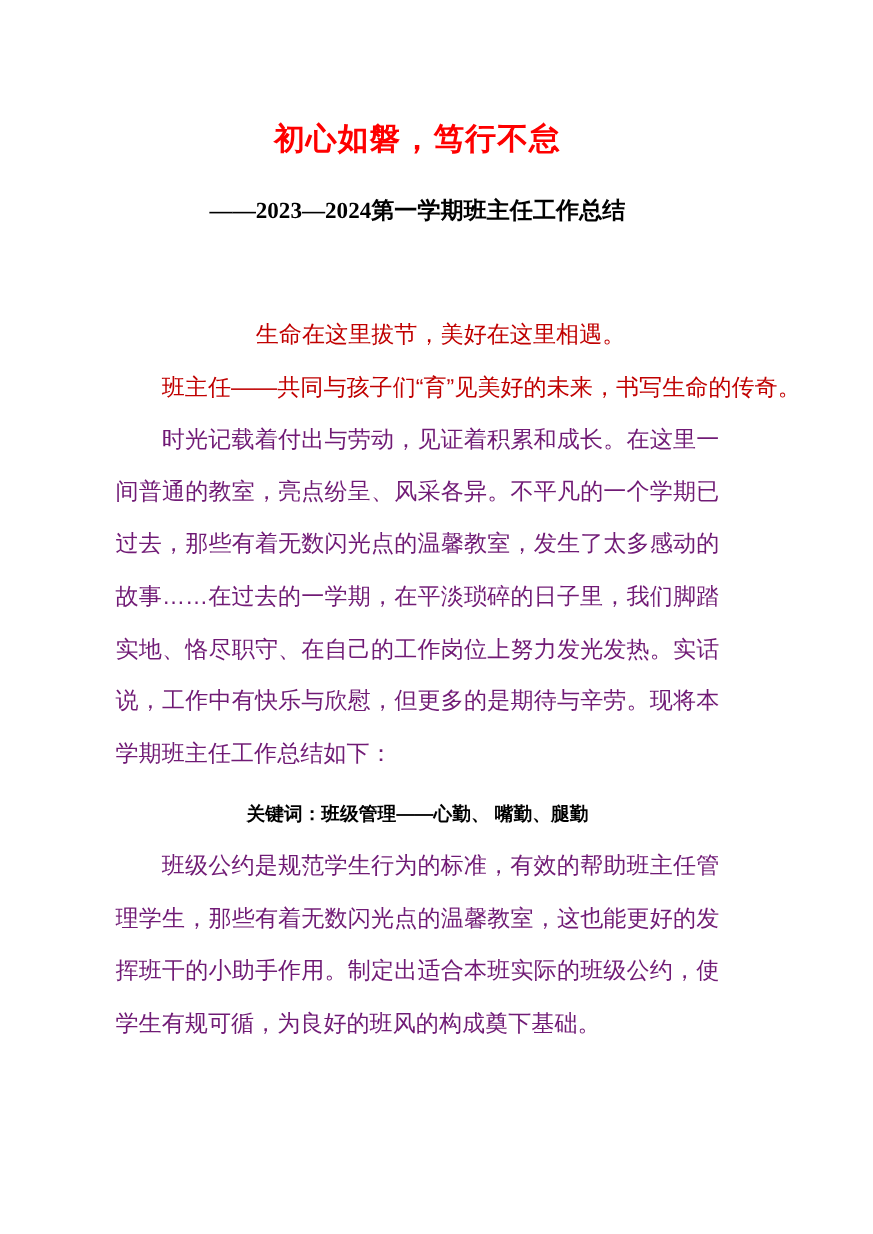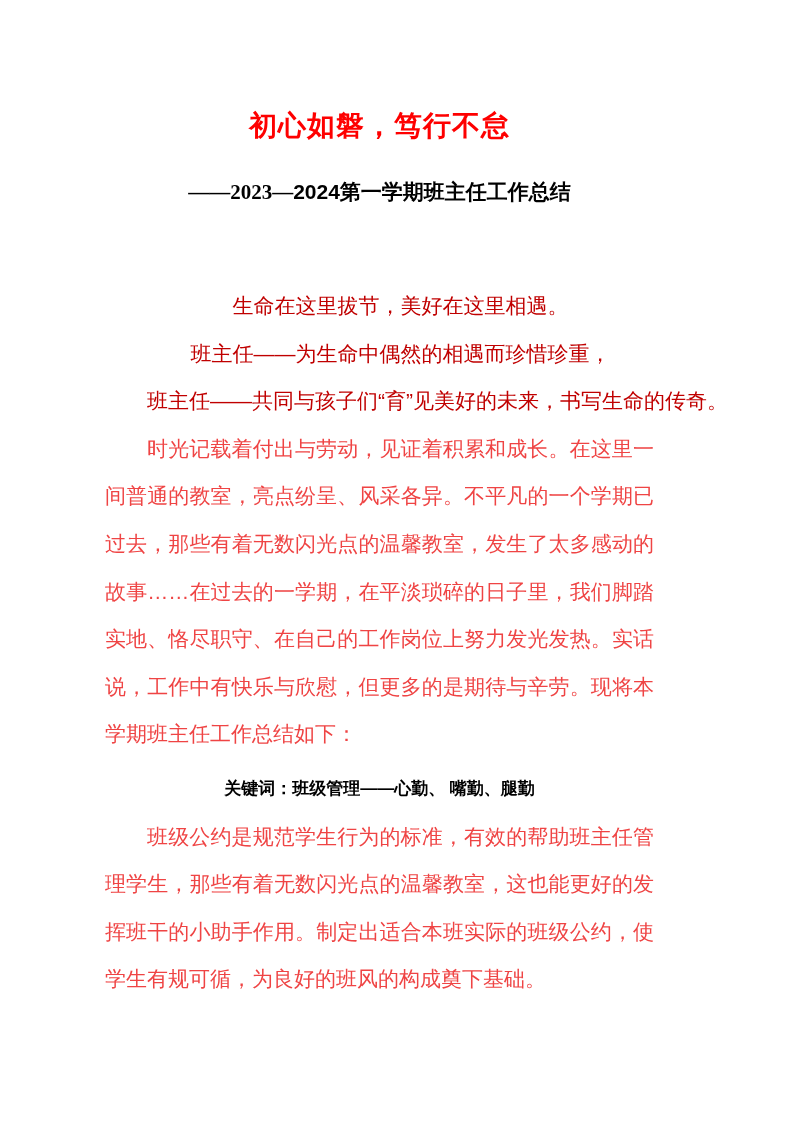--- a/index.html
+++ b/index.html
@@ -32,36 +32,37 @@
     line-height: 33px;
     margin-top: 28px;
     color: #000000;
   }
   .doc-subtitle .serif-part {
     font-family: "Liberation Serif", serif;
     font-weight: bold;
   }
   .doc-subtitle .bold-part {
     font-weight: bold;
+    font-family: Liberation Serif, serif;
   }
   .red-block { margin-top: 73px; text-align: center; }
   .red-line {
     color: var(--accent-red, #c00000);
     font-size: 21px;
     line-height: 47.6px;
     text-indent: 2em;
     white-space: nowrap;
   }
   .body-para {
     font-size: 21px;
     line-height: 47.6px;
     text-indent: 2em;
     text-align: justify;
     text-align-last: left;
-    color: #ef4444;
+    color: #701a75;
   }
   .keyword-line {
     font-size: 17px;
     line-height: 47.6px;
     font-weight: bold;
     text-align: center;
     margin-top: 7px;
     color: #000000;
   }
 </style>
@@ -69,21 +70,20 @@
 <body>
 
 <div class="page">
 
   <h1 class="doc-title">初心如磐，笃行不怠</h1>
 
   <h2 class="doc-subtitle"><span class="serif-part">——2023—</span><span class="bold-part">2024第一学期班主任工作总结</span></h2>
 
   <div class="red-block">
     <p class="red-line">生命在这里拔节，美好在这里相遇。</p>
-    <p class="red-line">班主任——为生命中偶然的相遇而珍惜珍重，</p>
     <p class="red-line">班主任——共同与孩子们“育”见美好的未来，书写生命的传奇。</p>
   </div>
 
   <p class="body-para">时光记载着付出与劳动，见证着积累和成长。在这里一间普通的教室，亮点纷呈、风采各异。不平凡的一个学期已过去，那些有着无数闪光点的温馨教室，发生了太多感动的故事……在过去的一学期，在平淡琐碎的日子里，我们脚踏实地、恪尽职守、在自己的工作岗位上努力发光发热。实话说，工作中有快乐与欣慰，但更多的是期待与辛劳。现将本学期班主任工作总结如下：</p>
 
   <p class="keyword-line">关键词：班级管理——心勤、 嘴勤、腿勤</p>
 
   <p class="body-para">班级公约是规范学生行为的标准，有效的帮助班主任管理学生，那些有着无数闪光点的温馨教室，这也能更好的发挥班干的小助手作用。制定出适合本班实际的班级公约，使学生有规可循，为良好的班风的构成奠下基础。</p>
 
 </div>

